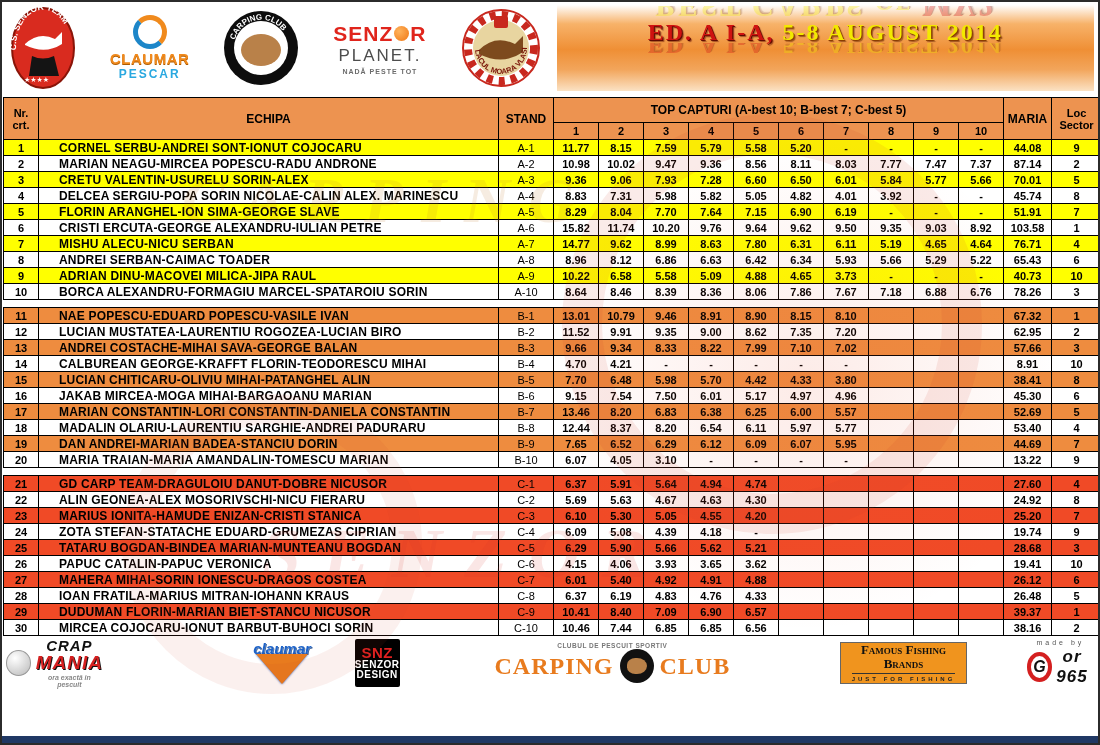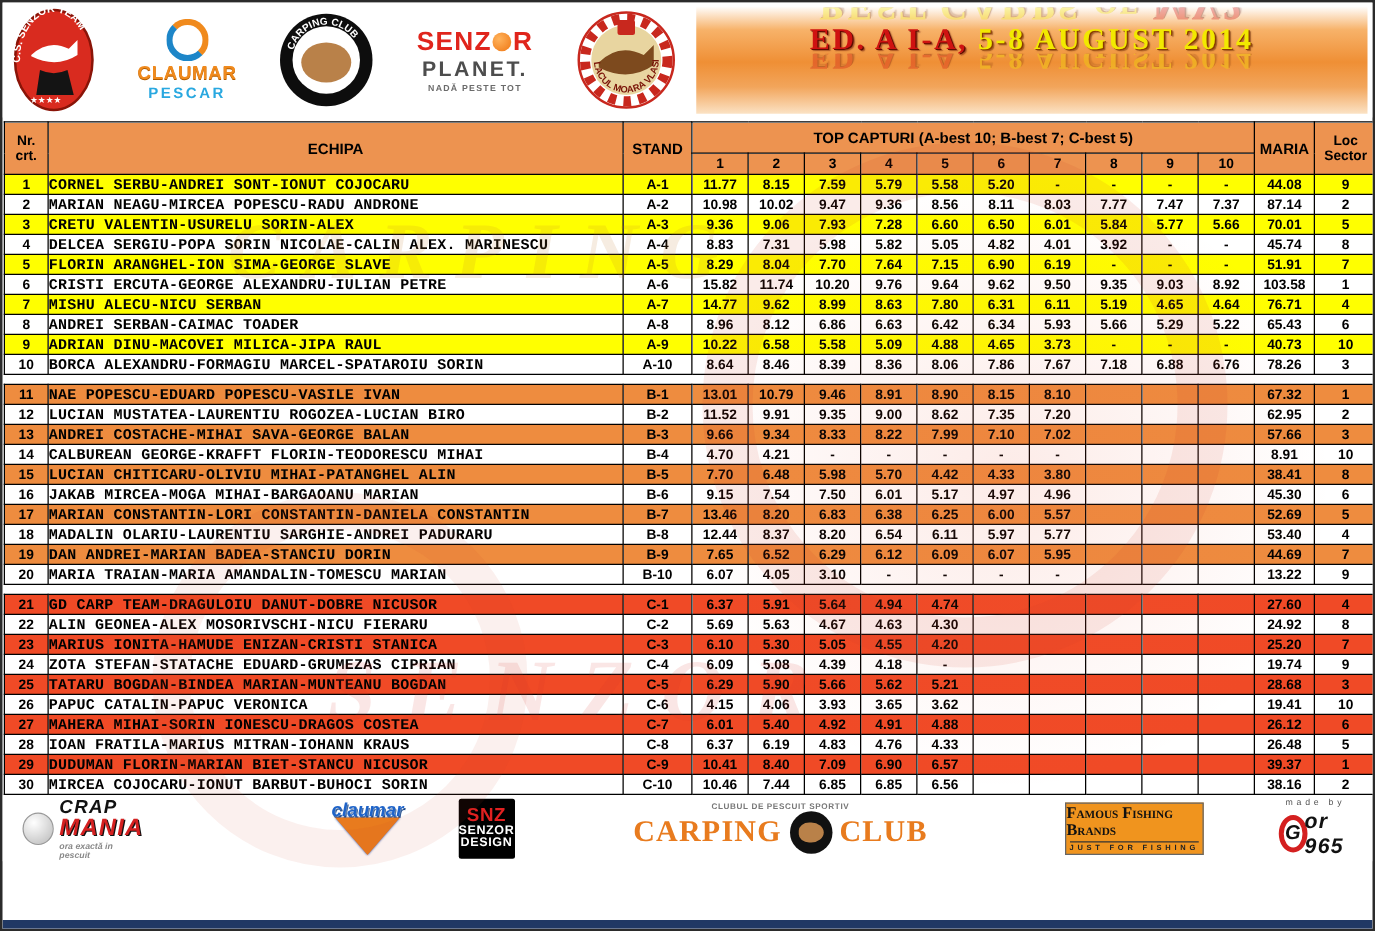--- a/index.html
+++ b/index.html
@@ -17,21 +17,21 @@
   .logo-block { display:flex; flex-direction:column; align-items:center; justify-content:center; }
 
   .claumar-top { text-align:center; }
   .claumar-ring { width:34px; height:34px; border-radius:50%; border:5px solid #1d86c8; border-top-color:#f08a1d; border-right-color:#f08a1d; margin:0 auto 1px; }
   .claumar-word { color:#f08a1d; font-weight:bold; font-size:15px; letter-spacing:.5px; text-shadow:0 1px 0 #b05c00; }
   .claumar-sub { color:#29a8e0; font-weight:bold; font-size:12px; letter-spacing:2px; }
 
   .senzor-planet { text-align:center; }
   .sp-line1 { color:#e0251c; font-weight:bold; font-size:21px; letter-spacing:1px; display:flex; align-items:center; justify-content:center; }
   .sp-ball { display:inline-block; width:15px; height:15px; border-radius:50%; background:radial-gradient(circle at 35% 35%, #ffb35c, #ef7612); margin:0 1px; }
-  .sp-line2 { color:#4d4d4d; font-weight:bold; font-size:17px; letter-spacing:2px; }
+  .sp-line2 { color:#4d4d4d; font-weight:normal; font-size:17px; letter-spacing:2px; }
   .sp-line3 { color:#6b6b6b; font-size:7px; letter-spacing:1px; margin-top:2px; font-weight:bold; }
 
   
   .banner {
     flex:1; height:86px; margin-left:2px; position:relative; overflow:hidden;
     background:linear-gradient(180deg,#ffffff 0%,#f7b269 22%,#ef8f35 52%,#f2a55b 75%,#fbe2c4 100%);
     display:flex; flex-direction:column; align-items:center; justify-content:flex-start;
     font-family:"Liberation Serif", serif; padding-top:1px;
   }
   .banner-line1 { font-size:31px; font-weight:bold; letter-spacing:2px; white-space:nowrap; line-height:1.0; }
@@ -44,22 +44,22 @@
   
   .table-wrap { padding:3px 1px 0 1px; position:relative; flex:0 0 auto; }
   table.results { border-collapse:collapse; table-layout:fixed; width:1098px; }
   table.results th, table.results td { border:1px solid #000; overflow:hidden; white-space:nowrap; }
   th.hdr { background:#ed9350; font-size:12px; font-weight:bold; color:#000; }
   th.hdr-small { background:#ed9350; font-size:11px; font-weight:bold; }
   thead tr.h1 { height:25px; }
   thead tr.h2 { height:17px; }
   tbody tr { height:16px; }
   td.td-nr { text-align:center; font-weight:bold; font-size:11px; }
-  td.td-team { text-align:left; padding-left:0; font-family:Liberation Mono, monospace; font-weight:bold; font-size:12px; letter-spacing:.2px; }
-  td.td-stand { text-align:center; font-weight:bold; font-size:11px;margin-left:19px; }
+  td.td-team { text-align:left; padding-left:20px; font-family:Liberation Sans, sans-serif; font-weight:bold; font-size:12px; letter-spacing:.2px; }
+  td.td-stand { text-align:center; font-weight:normal; font-size:11px;margin-left:19px; }
   td.td-num { text-align:center; font-weight:bold; font-size:11px; }
   td.td-total { text-align:center; font-weight:bold; font-size:11px; }
   td.td-loc { text-align:center; font-weight:bold; font-size:11px; }
   tr.row-yellow td { background:#ffff00; }
   tr.row-orange td { background:#ee8c3f; }
   tr.row-red td { background:#f04a26; }
   tr.row-white td { background:#ffffff; }
   tbody.spacer tr { height:8px; }
   tbody.spacer td { border:none; background:#fff; }
 
@@ -71,21 +71,21 @@
   .wm-text2 { font-family:"Liberation Serif", serif; font-weight:bold; font-style:italic; color:rgba(210,50,40,.12); font-size:70px; letter-spacing:22px; top:420px; left:260px; }
   .wm-tint { top:40px; left:545px; width:520px; height:500px; background:radial-gradient(ellipse at center, rgba(235,90,60,.12), rgba(235,90,60,0) 70%); }
 
   
   .notif-bar { margin:2px 1px 0 1px; height:21px; background:#ef9140; border:1px solid #000;
     display:flex; align-items:center; justify-content:space-between; padding:0 6px; flex:0 0 auto; }
   .notif-left { font-weight:bold; font-size:12px; color:#000; }
   .notif-right { font-weight:bold; font-size:12px; color:#000; display:flex; gap:22px; }
 
   
-  .logo-strip { height:53px; display:flex; align-items:center; padding:2px 16px; background:#fff; flex:0 0 auto; }
+  .logo-strip { height:53px; display:flex; align-items:center; padding:2px 4px; background:#fff; flex:0 0 auto;text-align:center; }
 
   .crapmania { display:flex; align-items:center; gap:4px; }
   .cm-ball { width:26px; height:26px; border-radius:50%; background:radial-gradient(circle at 35% 30%, #ffffff, #b9b9b9); border:1px solid #999; }
   .cm-text { display:flex; flex-direction:column; line-height:1; }
   .cm-crap { font-style:italic; font-weight:bold; font-size:15px; color:#111; letter-spacing:1px; }
   .cm-mania { font-style:italic; font-weight:bold; font-size:19px; color:#d42020; letter-spacing:1px; text-shadow:1px 1px 0 #111; }
   .cm-tag { font-size:7px; font-weight:bold; font-style:italic; color:#888; margin-top:2px; }
 
   .claumar-bottom { display:flex; flex-direction:column; align-items:center; margin-left:150px; line-height:1; }
   .cb-word { color:#1e63c8; font-weight:bold; font-style:italic; font-size:15px; text-shadow:0 0 2px #fff,1px 1px 0 #0a3a80; }

